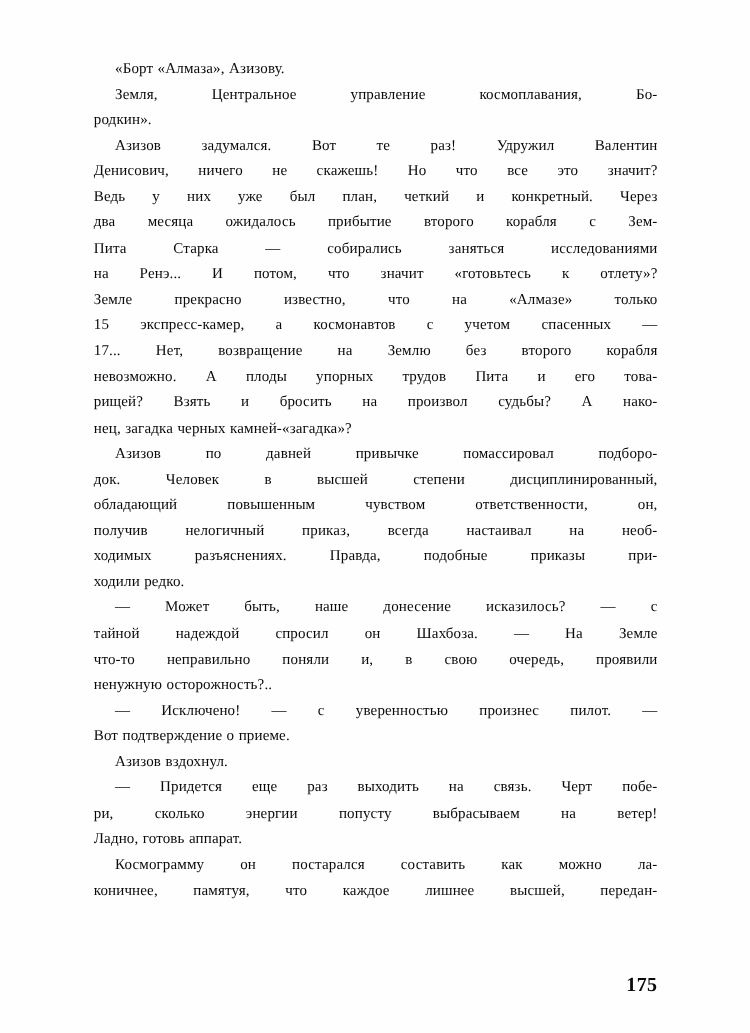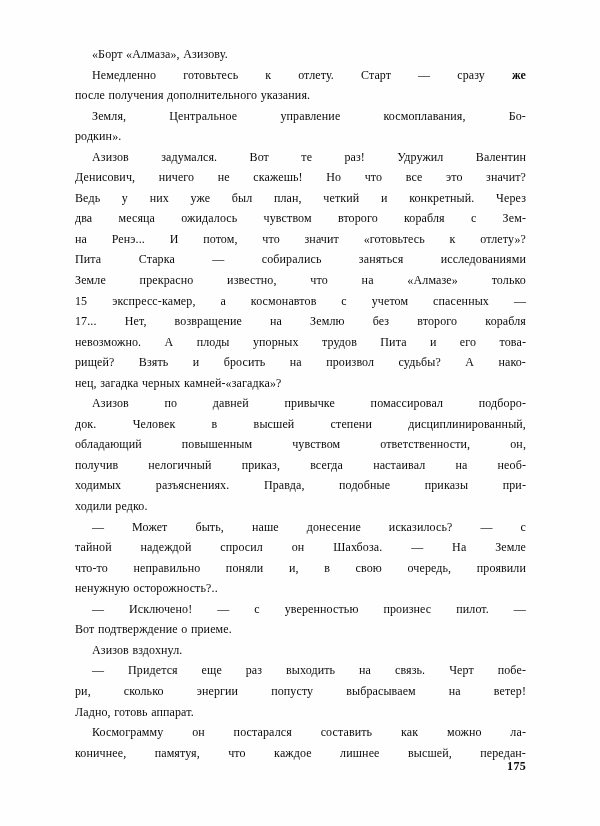--- a/index.html
+++ b/index.html
@@ -66,22 +66,22 @@
     white-space: normal;
   }
 
   b.bold {
     font-weight: bold;
   }
 
   #folio {
     position: absolute;
     right: 74px;
-    top: 759px;
-    font-size: 12px;
+    top: 780px;
+    font-size: 16px;
     font-weight: bold;
     letter-spacing: 0.3px;
     font-family: "Liberation Serif", "DejaVu Serif", serif;
   }
 
   
   #text-column, #folio {
     filter: contrast(1.06);
   }
 </style>
@@ -89,37 +89,33 @@
 <body>
 
 <div id="page">
 
   <div id="text-column">
 
     <p class="para">
       <span class="ln first last">«Борт «Алмаза», Азизову.</span>
     </p>
 
-    <p class="para">
-      <span class="ln first"><span>Немедленно готовьтесь к отлету. Старт — сразу <b class="bold" title="же">же</b></span></span>
-      <span class="ln last">после получения дополнительного указания.</span>
-    </p>
 
     <p class="para">
       <span class="ln first">Земля, Центральное управление космоплавания, Бо-</span>
       <span class="ln last">родкин».</span>
     </p>
 
     <p class="para">
       <span class="ln first">Азизов задумался. Вот те раз! Удружил Валентин</span>
       <span class="ln">Денисович, ничего не скажешь! Но что все это значит?</span>
       <span class="ln">Ведь у них уже был план, четкий и конкретный. Через</span>
-      <span class="ln">два месяца ожидалось чувством второго корабля с Зем-</span>
+      <span class="ln">два месяца ожидалось прибытие второго корабля с Зем-</span>
+      <span class="ln">Пита Старка — собирались заняться  исследованиями</span>
       <span class="ln">на Ренэ... И потом, что значит «готовьтесь к отлету»?</span>
-      <span class="ln">Пита Старка — собирались заняться  исследованиями</span>
       <span class="ln">Земле прекрасно известно,  что на «Алмазе»  только</span>
       <span class="ln">15 экспресс-камер, а космонавтов с учетом спасенных —</span>
       <span class="ln">17... Нет, возвращение на Землю  без второго корабля</span>
       <span class="ln">невозможно. А плоды упорных трудов Пита и его това-</span>
       <span class="ln">рищей? Взять и бросить на произвол судьбы? А нако-</span>
       <span class="ln last">нец, загадка черных камней-«загадка»?</span>
     </p>
 
     <p class="para">
       <span class="ln first">Азизов по давней привычке помассировал подборо-</span>

